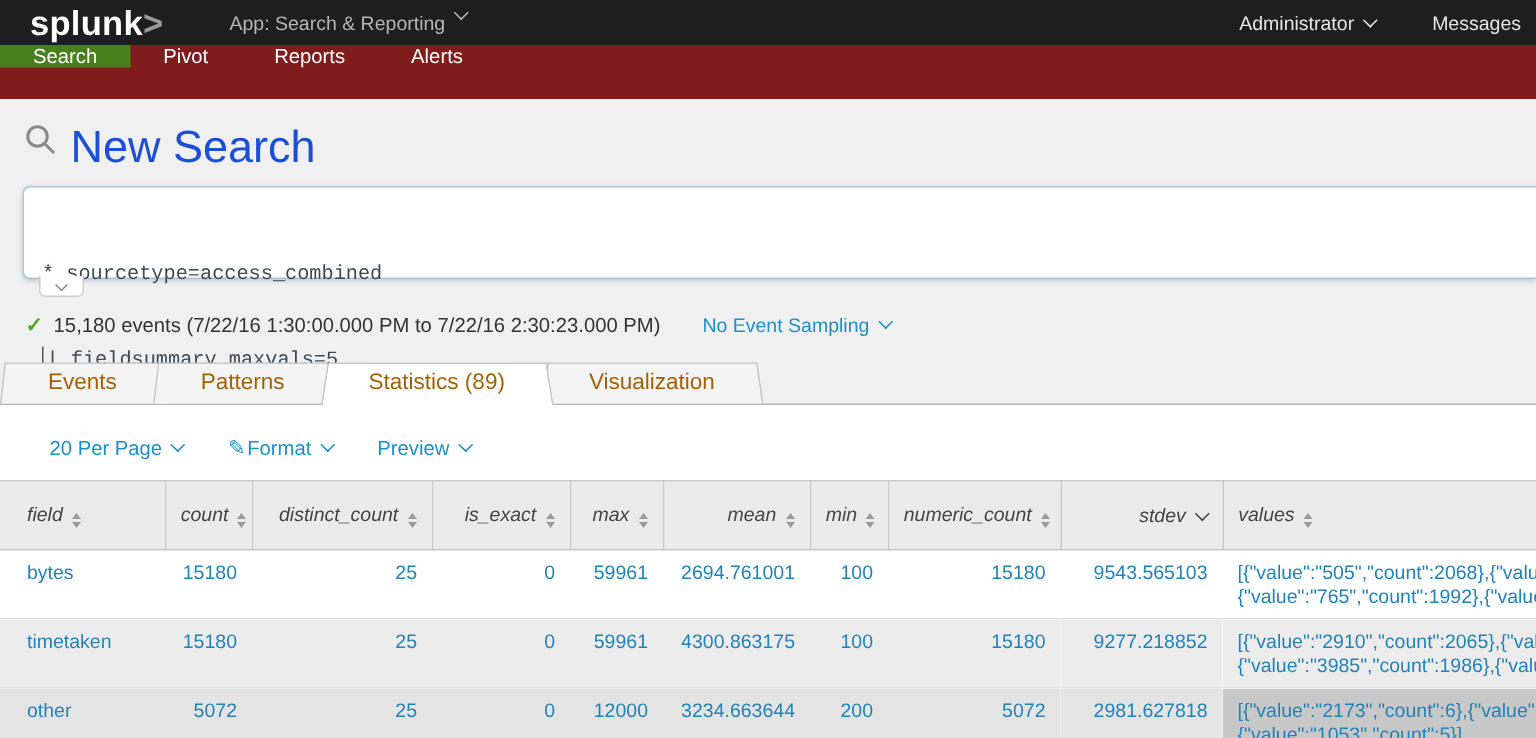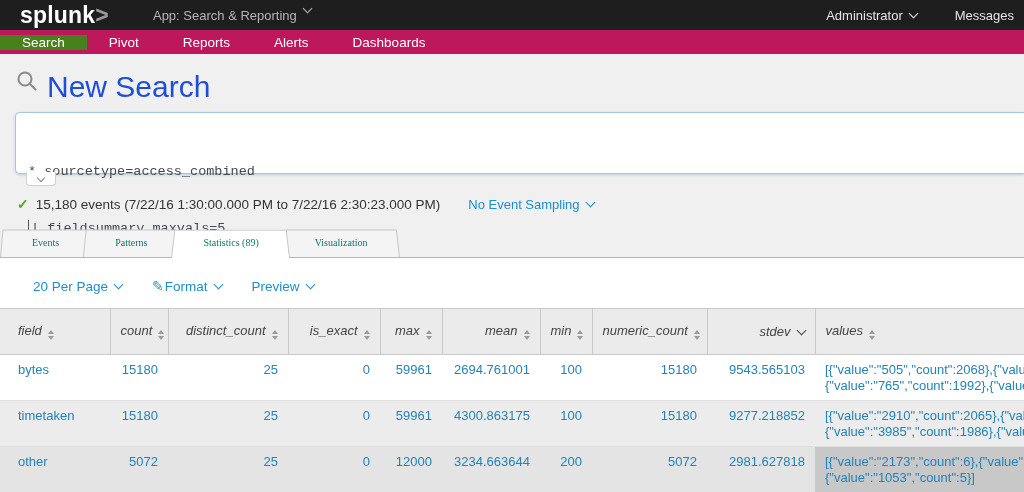--- a/index.html
+++ b/index.html
@@ -10,42 +10,42 @@
   }
   
   .topbar{height:30px;background:#1e1e1e;display:flex;align-items:center;padding:0 10px 0 20px;box-sizing:border-box;}
   .logo{font-weight:bold;font-size:23px;color:#fff;letter-spacing:.2px;}
   .logo .gt{color:#9a9a9a;font-weight:bold;}
   .appmenu{margin-left:44px;color:#b5b5b5;font-size:13px;display:flex;cursor:pointer;}
   .topbar-right{margin-left:auto;display:flex;align-items:center;gap:38px;color:#e5e5e5;font-size:13px;}
   .tb-item{display:flex;align-items:center;cursor:pointer;white-space:nowrap;}
   .chev{display:inline-block;width:6px;height:6px;border-right:1.6px solid currentColor;border-bottom:1.6px solid currentColor;transform:rotate(45deg);margin-left:7px;margin-top:-3px;}
   
-  .navbar{height:24px;background:#be185d;display:flex;align-items:center;}
+  .navbar{height:36px;background:#7f1d1d;display:flex;align-items:flex-start;}
   .nav-item{display:flex;align-items:center;padding:0 22px;color:#fff;font-size:13.5px;cursor:pointer;}
   .nav-item.active{background:#47801d;}
   
   .search-section{background:#f0f0f0;padding-top:16px;}
   .page-title{display:flex;gap:9px;margin-left:16px;height:34px;font-size:30px;color:#1d4ed8;}
   .search-box{position:relative;margin:8px 0 0 15px;height:62px;box-sizing:border-box;background:#fff;
     border:1px solid #a5c6dc;border-right:none;border-radius:5px 0 0 5px;
     box-shadow:0 1px 3px rgba(70,120,160,.30);
     padding:11px 12px;font-family:"Liberation Mono","DejaVu Sans Mono",monospace;
     font-size:13.5px;color:#414a52;line-height:19px;white-space:pre;}
   .qline{height:19px;}
   .cursor{display:inline-block;width:1px;height:14px;background:#555;vertical-align:-2px;margin-right:2px;}
   .expander{position:absolute;left:10px;bottom:-13px;width:28px;height:13px;background:#fff;border:1px solid #cfcfcf;border-top:none;border-radius:0 0 4px 4px;display:flex;align-items:center;justify-content:center;cursor:pointer;}
   .expander .chev{margin:0 0 2px 0;color:#8a8a8a;width:5px;height:5px;}
   .summary-row{margin:22px 0 0 17px;display:flex;align-items:center;font-size:13.5px;color:#333;}
   .check{color:#5ba32b;font-weight:bold;margin-right:7px;font-size:14px;}
   .link{color:#1d8fc9;cursor:pointer;display:inline-flex;align-items:center;}
   .sampling{margin-left:28px;font-size:13px;}
   
   .rtabs{display:flex;align-items:flex-end;margin-top:15px;border-bottom:1px solid #b5b5b5;height:30px;padding-left:6px;}
-  .rtab{position:relative;height:29px;line-height:29px;padding:0 26px;font-size:10px;color:#0f766e;cursor:pointer;margin-right:4px;font-family:Liberation Serif, serif;}
+  .rtab{position:relative;height:29px;line-height:29px;padding:0 26px;font-size:15px;color:#a16207;cursor:pointer;margin-right:4px;}
   .rtab::before{content:"";position:absolute;top:0;bottom:0;left:-6px;right:-6px;background:#f4f4f4;
     border:1px solid #c6c6c6;border-bottom:none;
     transform:perspective(12px) rotateX(1.4deg);transform-origin:50% 100%;}
   .rtab .lbl{position:relative;z-index:2;}
   .rtab.active::before{background:#fff;bottom:-1px;z-index:1;}
   
   .panel{background:#fff;}
   .controls{display:flex;align-items:center;gap:30px;padding:20px 0 14px 33px;font-size:13.5px;}
   .pencil{font-size:14px;margin-right:1px;}
   
@@ -96,23 +96,20 @@
     </div>
   <div class="nav-item">
       <span>Pivot</span>
     </div>
   <div class="nav-item">
       <span>Reports</span>
     </div>
   <div class="nav-item">
       <span>Alerts</span>
     </div>
-  <div class="nav-item">
-      <span>Dashboards</span>
-    </div>
 </div>
 
 <div class="search-section">
   <div class="page-title">
     <svg width="22" height="22" viewBox="0 0 22 22">
       <circle cx="9" cy="9" r="6.5" fill="none" stroke="#8a8a8a" stroke-width="2"></circle>
       <line x1="14" y1="14" x2="20" y2="20" stroke="#8a8a8a" stroke-width="2"></line>
     </svg>
     <span>New Search</span>
   </div>

